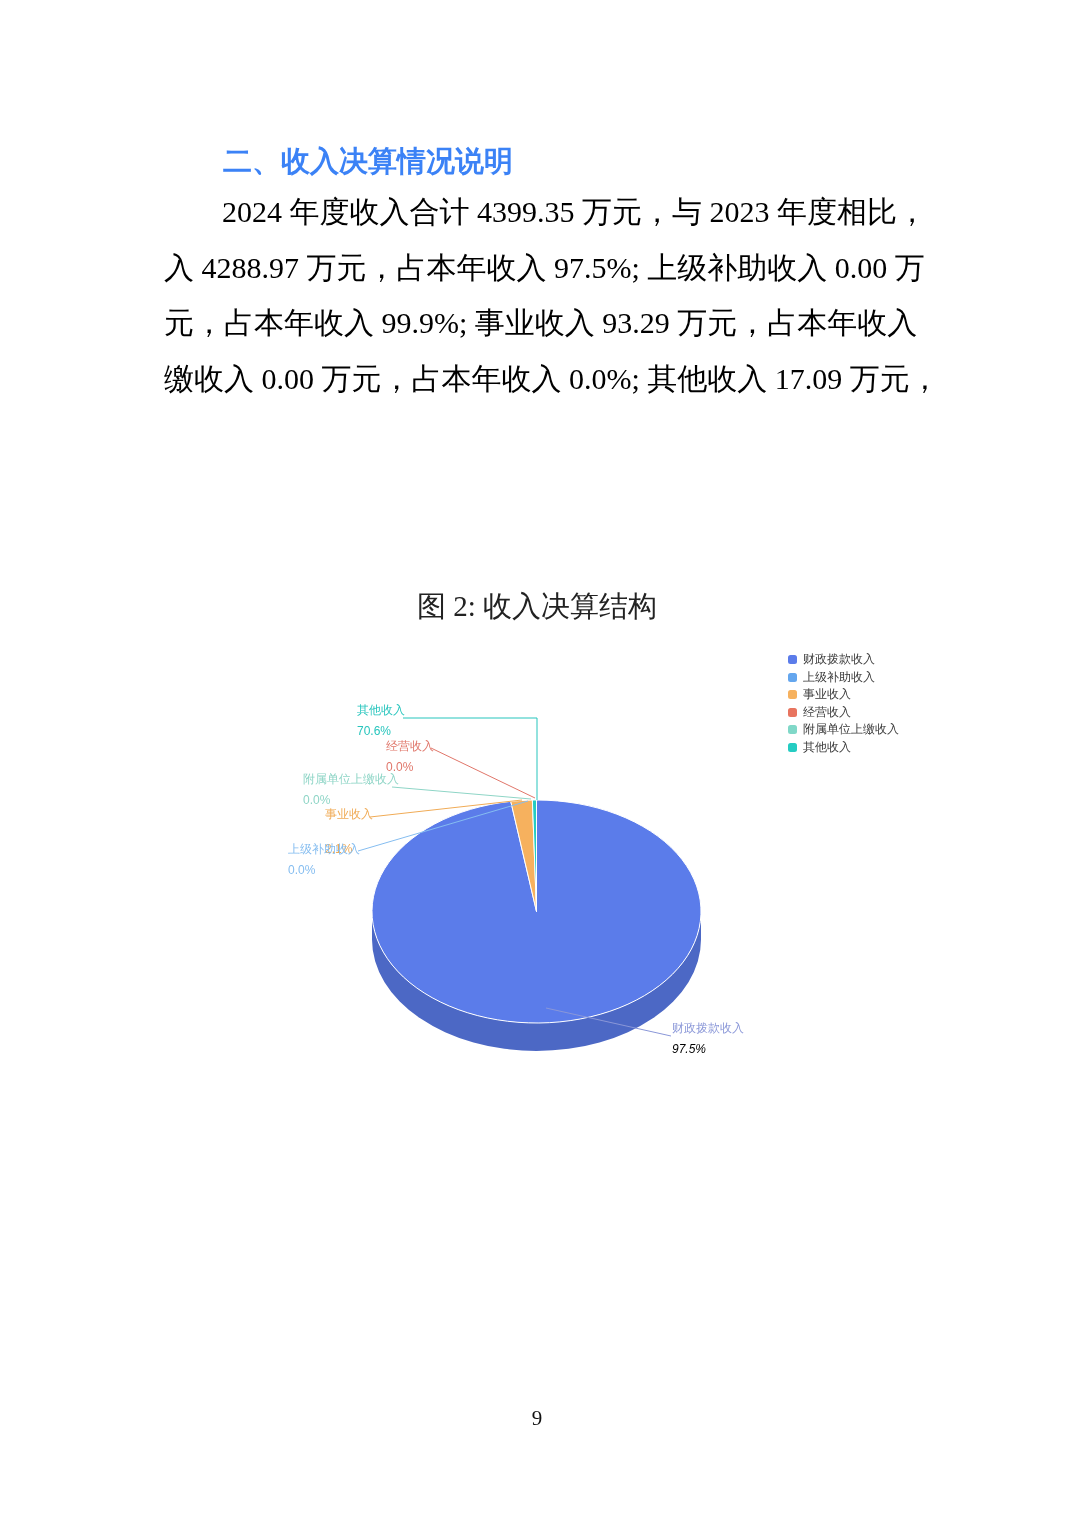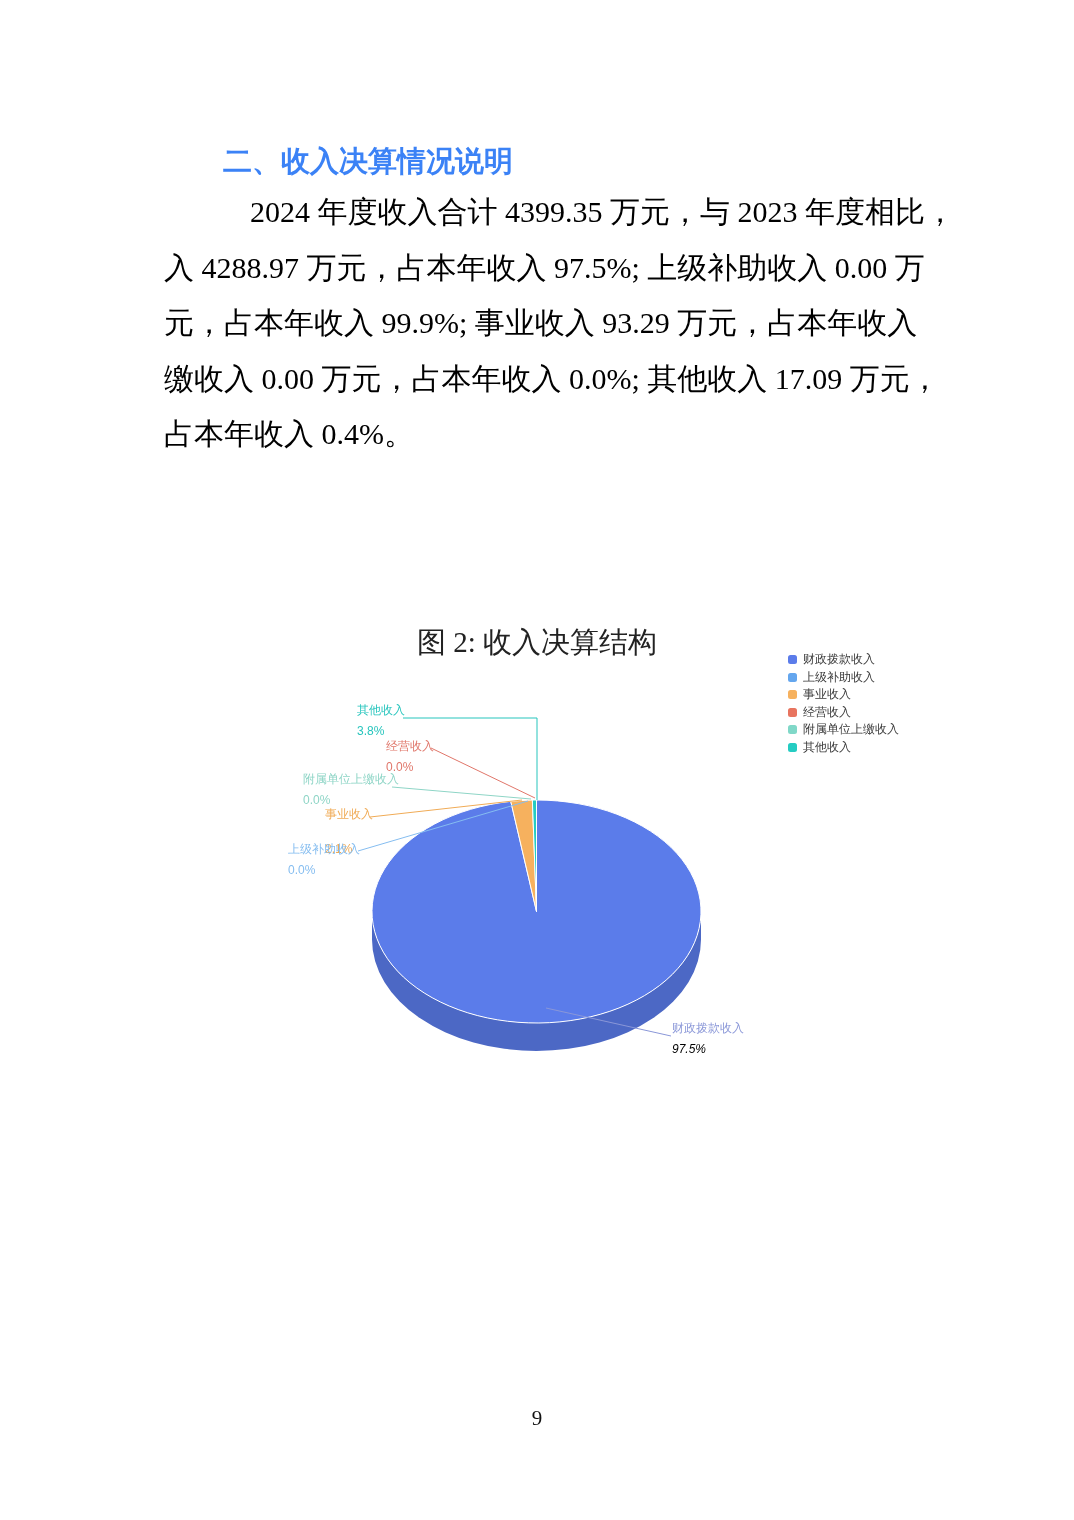--- a/index.html
+++ b/index.html
@@ -9,25 +9,25 @@
   }
   .sec-heading{
     position:absolute; left:223px; font-size:29px; line-height:34px; font-weight:700;
     font-family:"Liberation Sans","DejaVu Sans",sans-serif; color:#3b82f6;
   }
   .para{position:absolute; left:164px; width:746px; font-size:30px;}
   .para .pline{
     text-align:justify; text-align-last:justify; text-justify:distribute;
     line-height:55.5px; height:55.5px; white-space:nowrap;
   }
-  .para .pline.indent{margin-left:86px;}
+  .para .pline.indent{margin-left:58px;}
   .para .pline.last{text-align:left; text-align-last:left;}
   .fig-caption{
     position:absolute; left:0; top:587px; width:1074px; text-align:center;
-    font-size:29px; color:#222;margin-top:36px;
+    font-size:29px; color:#222;
   }
   .chart{
     position:absolute; left:0; top:640px; width:1074px; height:470px;
     font-family:"Liberation Sans","DejaVu Sans",sans-serif;
   }
   .chart svg{position:absolute; left:0; top:0;}
   .callout{position:absolute; font-size:12px; line-height:14px; white-space:nowrap;}
   .legend{
     position:absolute; left:788px; top:13px; display:flex; flex-direction:column; gap:4.6px;
   }
@@ -44,21 +44,20 @@
 
 <div class="page">
 
   <div class="sec-heading" style="top:144px;">二、收入决算情况说明</div>
 
   <div class="para" style="top:184px;">
     <div class="pline indent">2024 年度收入合计 4399.35 万元，与 2023 年度相比，</div>
     <div class="pline">入 4288.97 万元，占本年收入 97.5%; 上级补助收入 0.00 万</div>
     <div class="pline">元，占本年收入 99.9%; 事业收入 93.29 万元，占本年收入</div>
     <div class="pline">缴收入 0.00 万元，占本年收入 0.0%; 其他收入 17.09 万元，</div>
-    <div class="pline last">占本年收入 0.4%。</div>
   </div>
 
   <div class="fig-caption">图 2: 收入决算结构</div>
 
   <div class="chart">
     <svg id="pie-svg" width="1074" height="470" viewBox="0 0 1074 470">
       <g id="pie-slices">
           <path d="M 372 271.5 A 164.5 111.5 0 0 0 701 271.5 L 701 299.5 A 164.5 111.5 0 0 1 372 299.5 Z" fill="#4c68c5"></path>
           <path d="M 536.5 271.5 L 536.5 160 A 164.5 111.5 0 1 1 510.76653050088197 161.37275002364214 Z" fill="#5b7cea" stroke="#ffffff" stroke-width="1" stroke-linejoin="round"></path>
           <path d="M 536.5 271.5 L 510.76653050088197 161.37275002364214 A 164.5 111.5 0 0 1 532.3660992995709 160.03521289491204 Z" fill="#f6b15e" stroke="#ffffff" stroke-width="1" stroke-linejoin="round"></path>
@@ -66,21 +65,21 @@
         </g>
       <polyline points="403,78 537,78 537,160" fill="none" stroke-width="1" stroke="#27c5bd"></polyline>
       <polyline points="431,108 535,158" fill="none" stroke-width="1" stroke="#e0766a"></polyline>
       <polyline points="392,147 531,159" fill="none" stroke-width="1" stroke="#8ed5c6"></polyline>
       <polyline points="370,177 522,160" fill="none" stroke-width="1" stroke="#f0ab56"></polyline>
       <polyline points="358,211 528,161" fill="none" stroke-width="1" stroke="#85bdf0"></polyline>
       <polyline points="546,368 671,396" fill="none" stroke-width="1" stroke="#8a97d8"></polyline>
     </svg>
 
     <div class="callout" style="left: 357px; top: 63px; color: rgb(39, 197, 189);">其他收入</div>
-    <div class="callout" style="left: 357px; top: 84px; color: rgb(39, 197, 189);">3.8%</div>
+    <div class="callout" style="left: 357px; top: 84px; color: rgb(39, 197, 189);">70.6%</div>
 
     <div class="callout" style="left: 386px; top: 99px; color: rgb(224, 118, 106);">经营收入</div>
     <div class="callout" style="left: 386px; top: 120px; color: rgb(224, 118, 106);">0.0%</div>
 
     <div class="callout" style="left: 303px; top: 132px; color: rgb(142, 213, 198);">附属单位上缴收入</div>
     <div class="callout" style="left: 303px; top: 153px; color: rgb(142, 213, 198);">0.0%</div>
 
     <div class="callout" style="left: 325px; top: 167px; color: rgb(240, 171, 86);">事业收入</div>
     <div class="callout" style="left: 325px; top: 202px; color: rgb(240, 171, 86);">2.1%</div>
 

